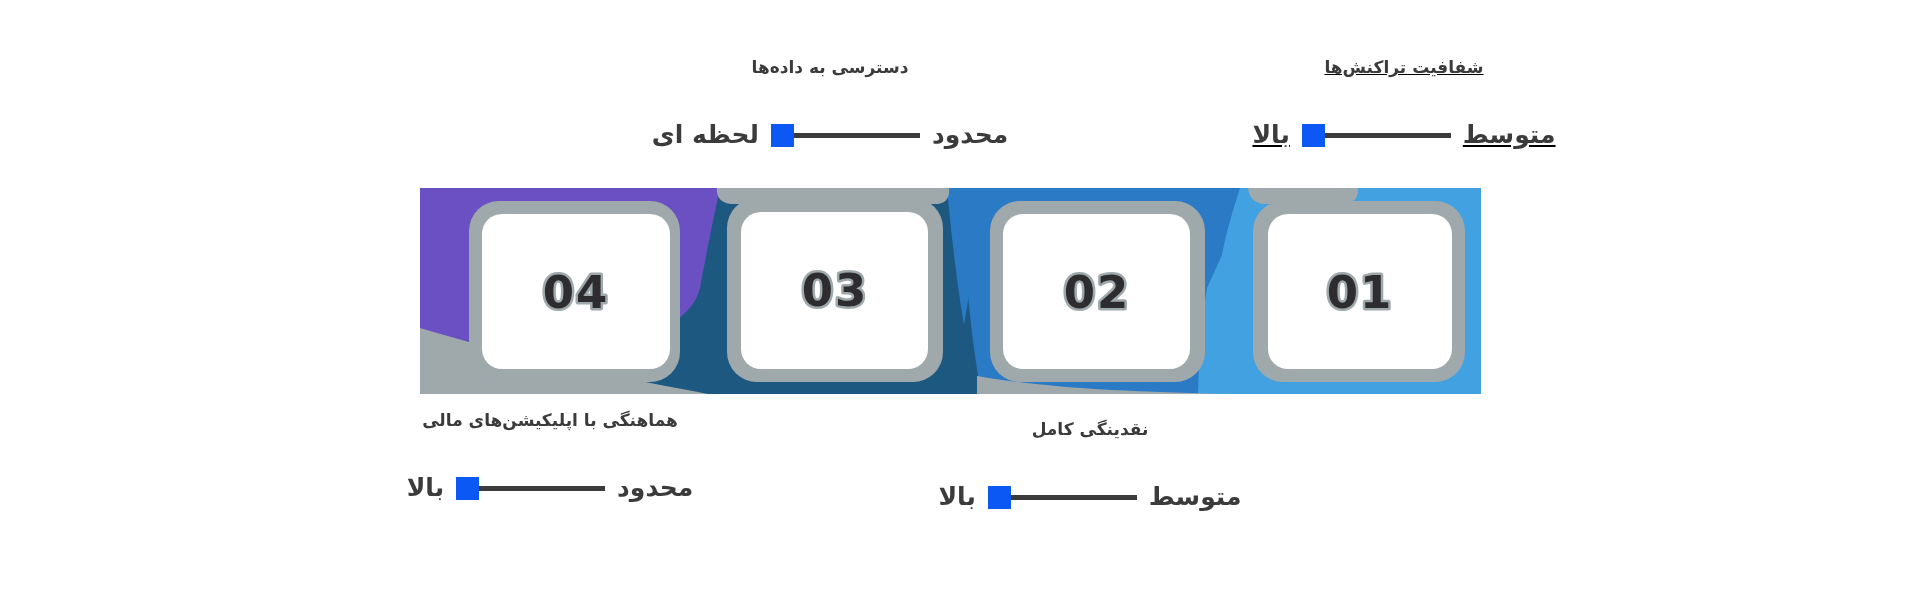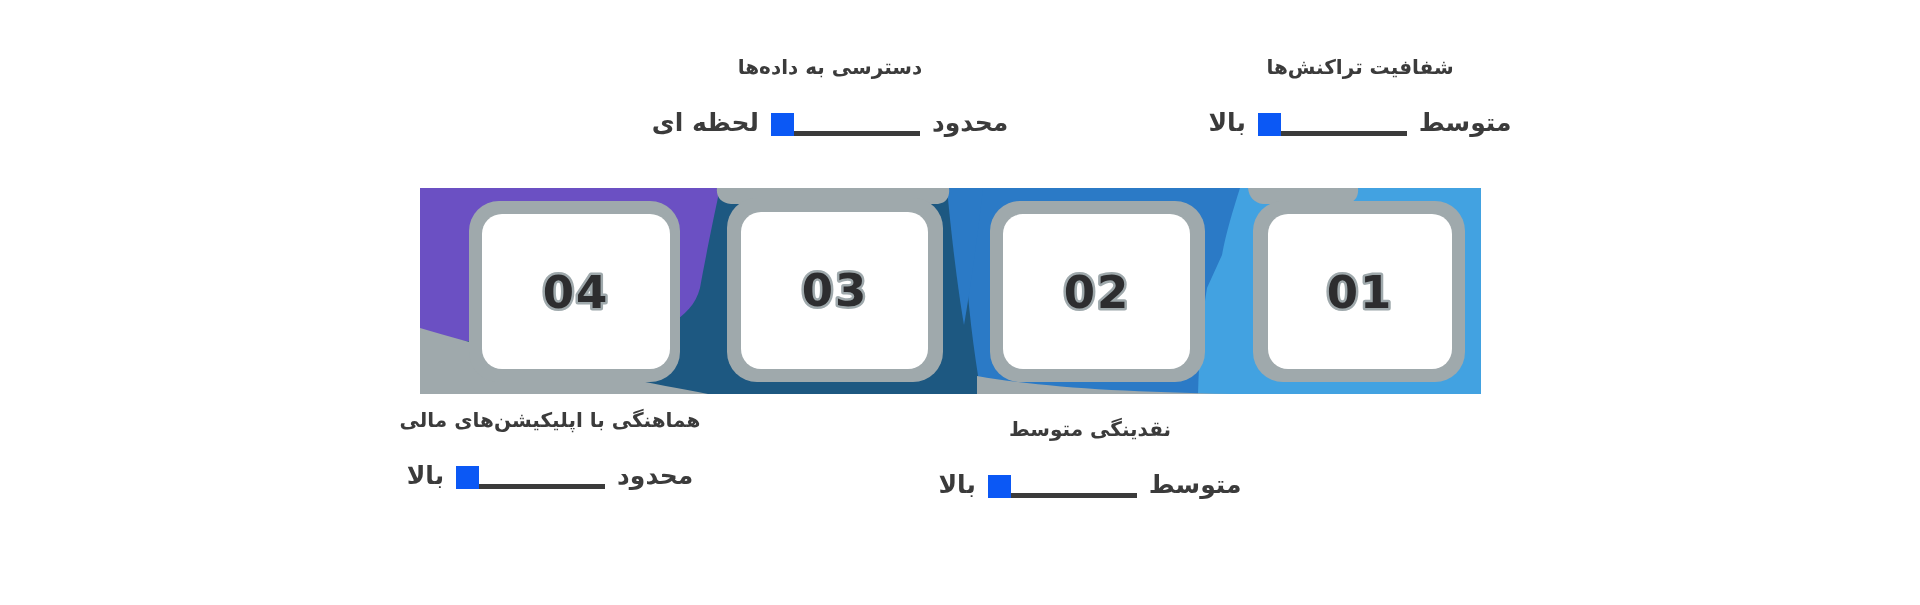--- a/index.html
+++ b/index.html
@@ -7,33 +7,33 @@
     width:1920px;height:605px;position:relative;overflow:hidden;
     background:#ffffff;
     font-family:"DejaVu Sans", sans-serif;
   }
   .metric{
     position:absolute;
     width:440px;
     display:flex;flex-direction:column;align-items:center;gap:28px;
   }
   .metric .title{
-    font-size:20px;font-weight:700;color:#3b3b3b;
+    font-size:17px;font-weight:700;color:#3b3b3b;
     direction:rtl;white-space:nowrap;line-height:30px;
   }
-  .slider{display:flex;align-items:flex-end;direction:ltr;height:26px;}
+  .slider{display:flex;align-items:center;direction:ltr;height:26px;margin-top:12px;}
   .slider .lbl{
     font-size:25px;font-weight:700;color:#3b3b3b;
     direction:rtl;white-space:nowrap;line-height:26px;
   }
   .slider .lbl-left{margin-right:12px;}
   .slider .lbl-right{margin-left:12px;}
   .slider .handle{width:23px;height:23px;background:#0b58f5;flex:0 0 auto;}
   .slider .track{width:126px;height:5px;background:#3b3b3b;flex:0 0 auto;}
-  #metric-step-01{left:1140px;top:52px;}
+  #metric-step-01{left:1184px;top:52px;text-decoration:underline;}
   #metric-step-03{left:610px;top:52px;}
   #metric-step-04{left:330px;top:405px;}
   #metric-step-02{left:870px;top:414px;}
   #process-band{position:absolute;left:420px;top:188px;}
   .step-number{
     font-family:"DejaVu Sans", sans-serif;
     font-weight:700;font-size:45px;letter-spacing:2px;
     paint-order:stroke;stroke:#9fa9ac;stroke-width:5px;stroke-linejoin:round;
   }
 </style>
@@ -64,21 +64,21 @@
   <div class="title">هماهنگی با اپلیکیشن‌های مالی</div>
   <div class="slider">
     <span class="lbl lbl-left">بالا</span>
     <span class="handle"></span>
     <span class="track"></span>
     <span class="lbl lbl-right">محدود</span>
   </div>
 </div>
 
 <div class="metric" id="metric-step-02">
-  <div class="title">نقدینگی متوسط</div>
+  <div class="title">نقدینگی کامل</div>
   <div class="slider">
     <span class="lbl lbl-left">بالا</span>
     <span class="handle"></span>
     <span class="track"></span>
     <span class="lbl lbl-right">متوسط</span>
   </div>
 </div>
 
 <svg id="process-band" width="1061" height="206" viewBox="0 0 1061 206" xmlns="http://www.w3.org/2000/svg">
 

